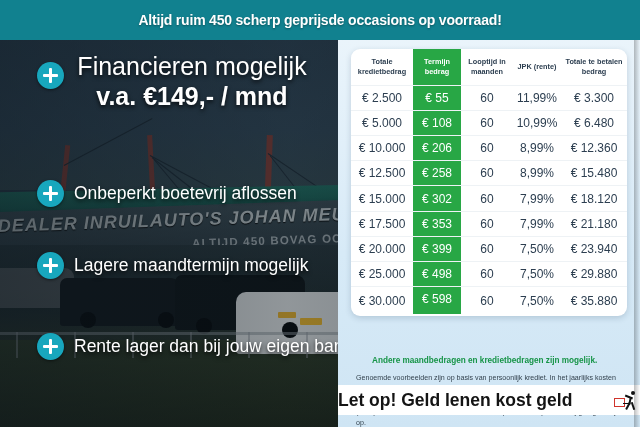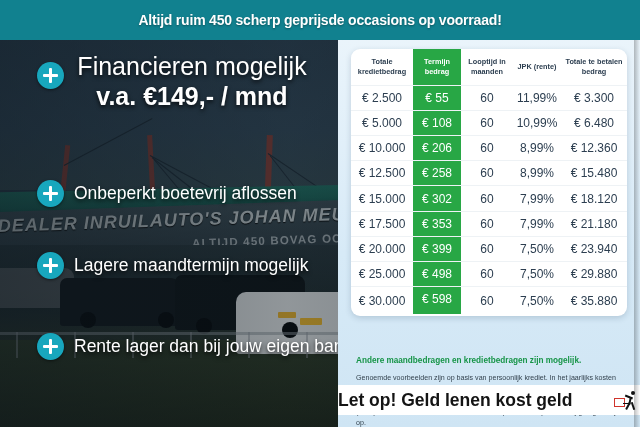--- a/index.html
+++ b/index.html
@@ -169,21 +169,21 @@
   table.rates col.c3{width:48px;}
   table.rates col.c4{width:66px;}
   .hl{
     background:#28a745;color:#ffffff !important;
   }
   th.hl{color:#ffffff !important;}
   td.hl{border-top:1px solid #2fb14e;}
   tr:last-child td.hl{padding-bottom:8px;}
 
   .note-title{
-    position:absolute;left:18px;top:316px;width:268px;
+    position:absolute;left:34px;top:316px;width:268px;
     color:#169447;font-size:8.2px;font-weight:bold;line-height:1.3;
   }
   .note-body{
     position:absolute;left:18px;top:333px;width:264px;
     color:#33424e;font-size:7.1px;line-height:1.58;text-align:left;
   }
 
   .warn{
     position:absolute;left:0;bottom:12px;width:302px;height:30px;
     background:#ffffff;

